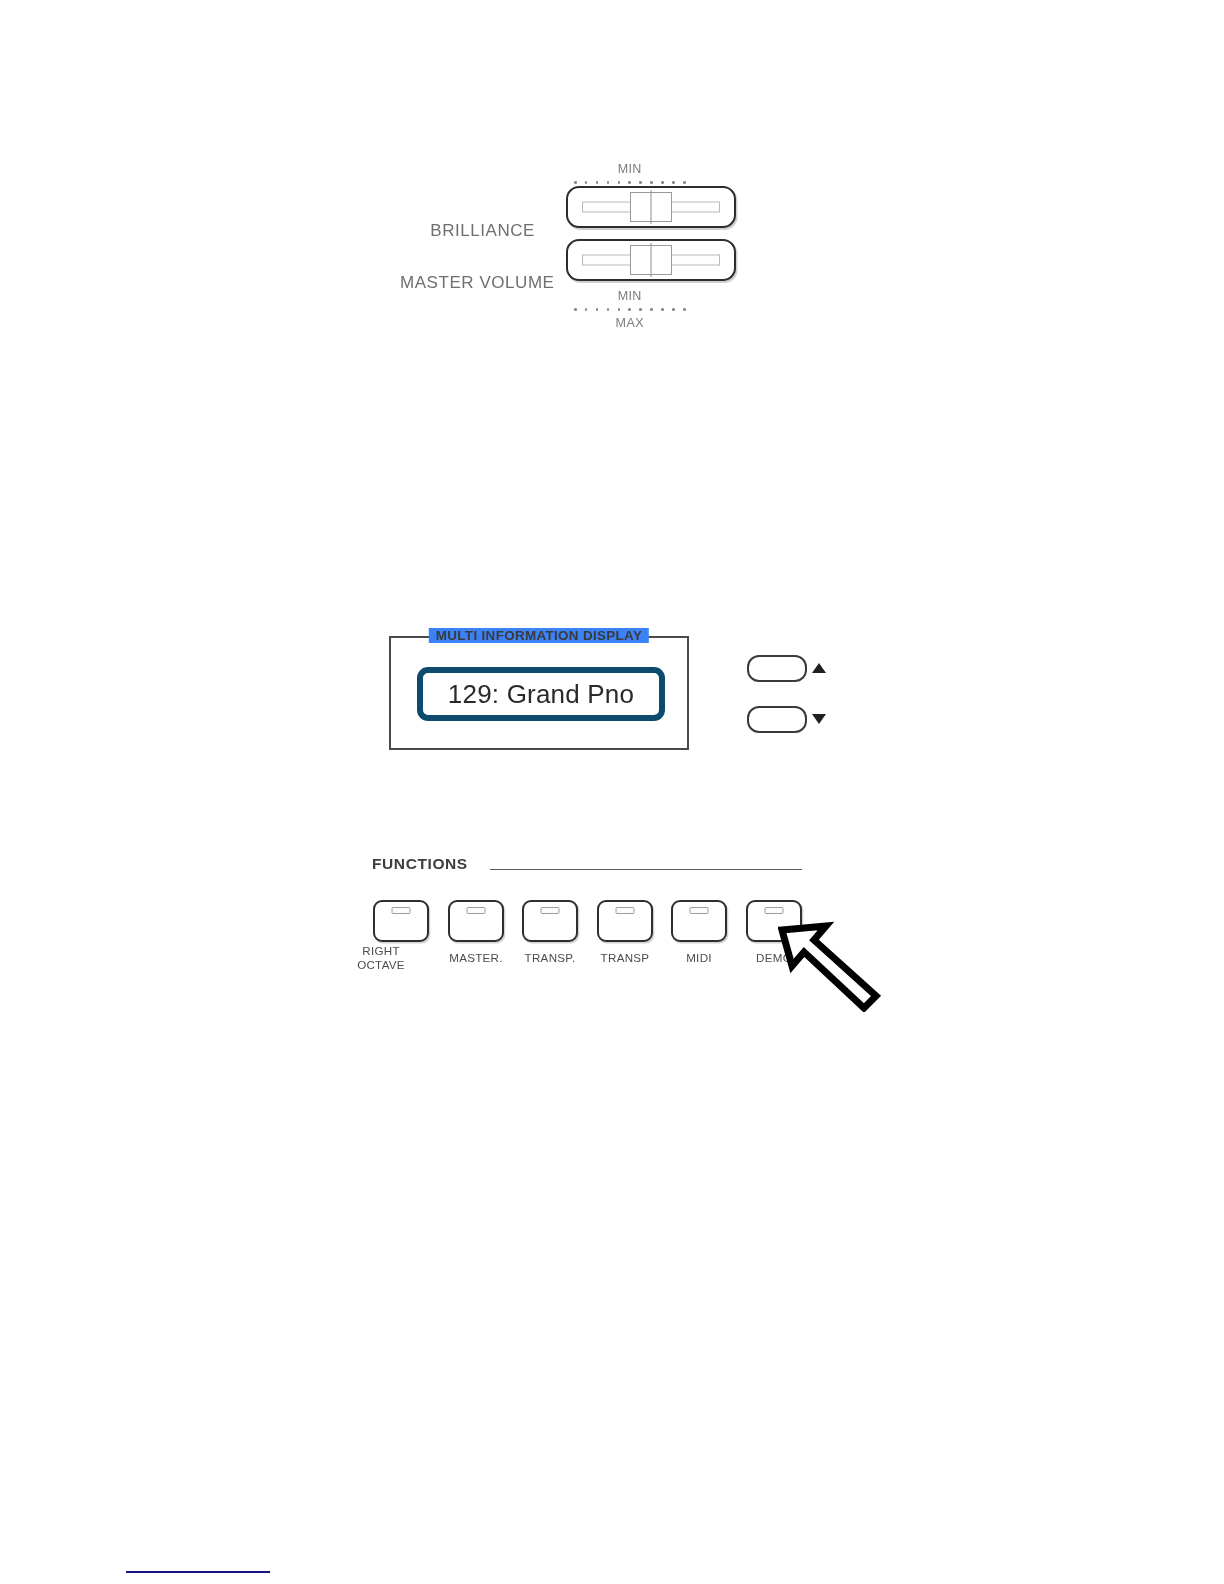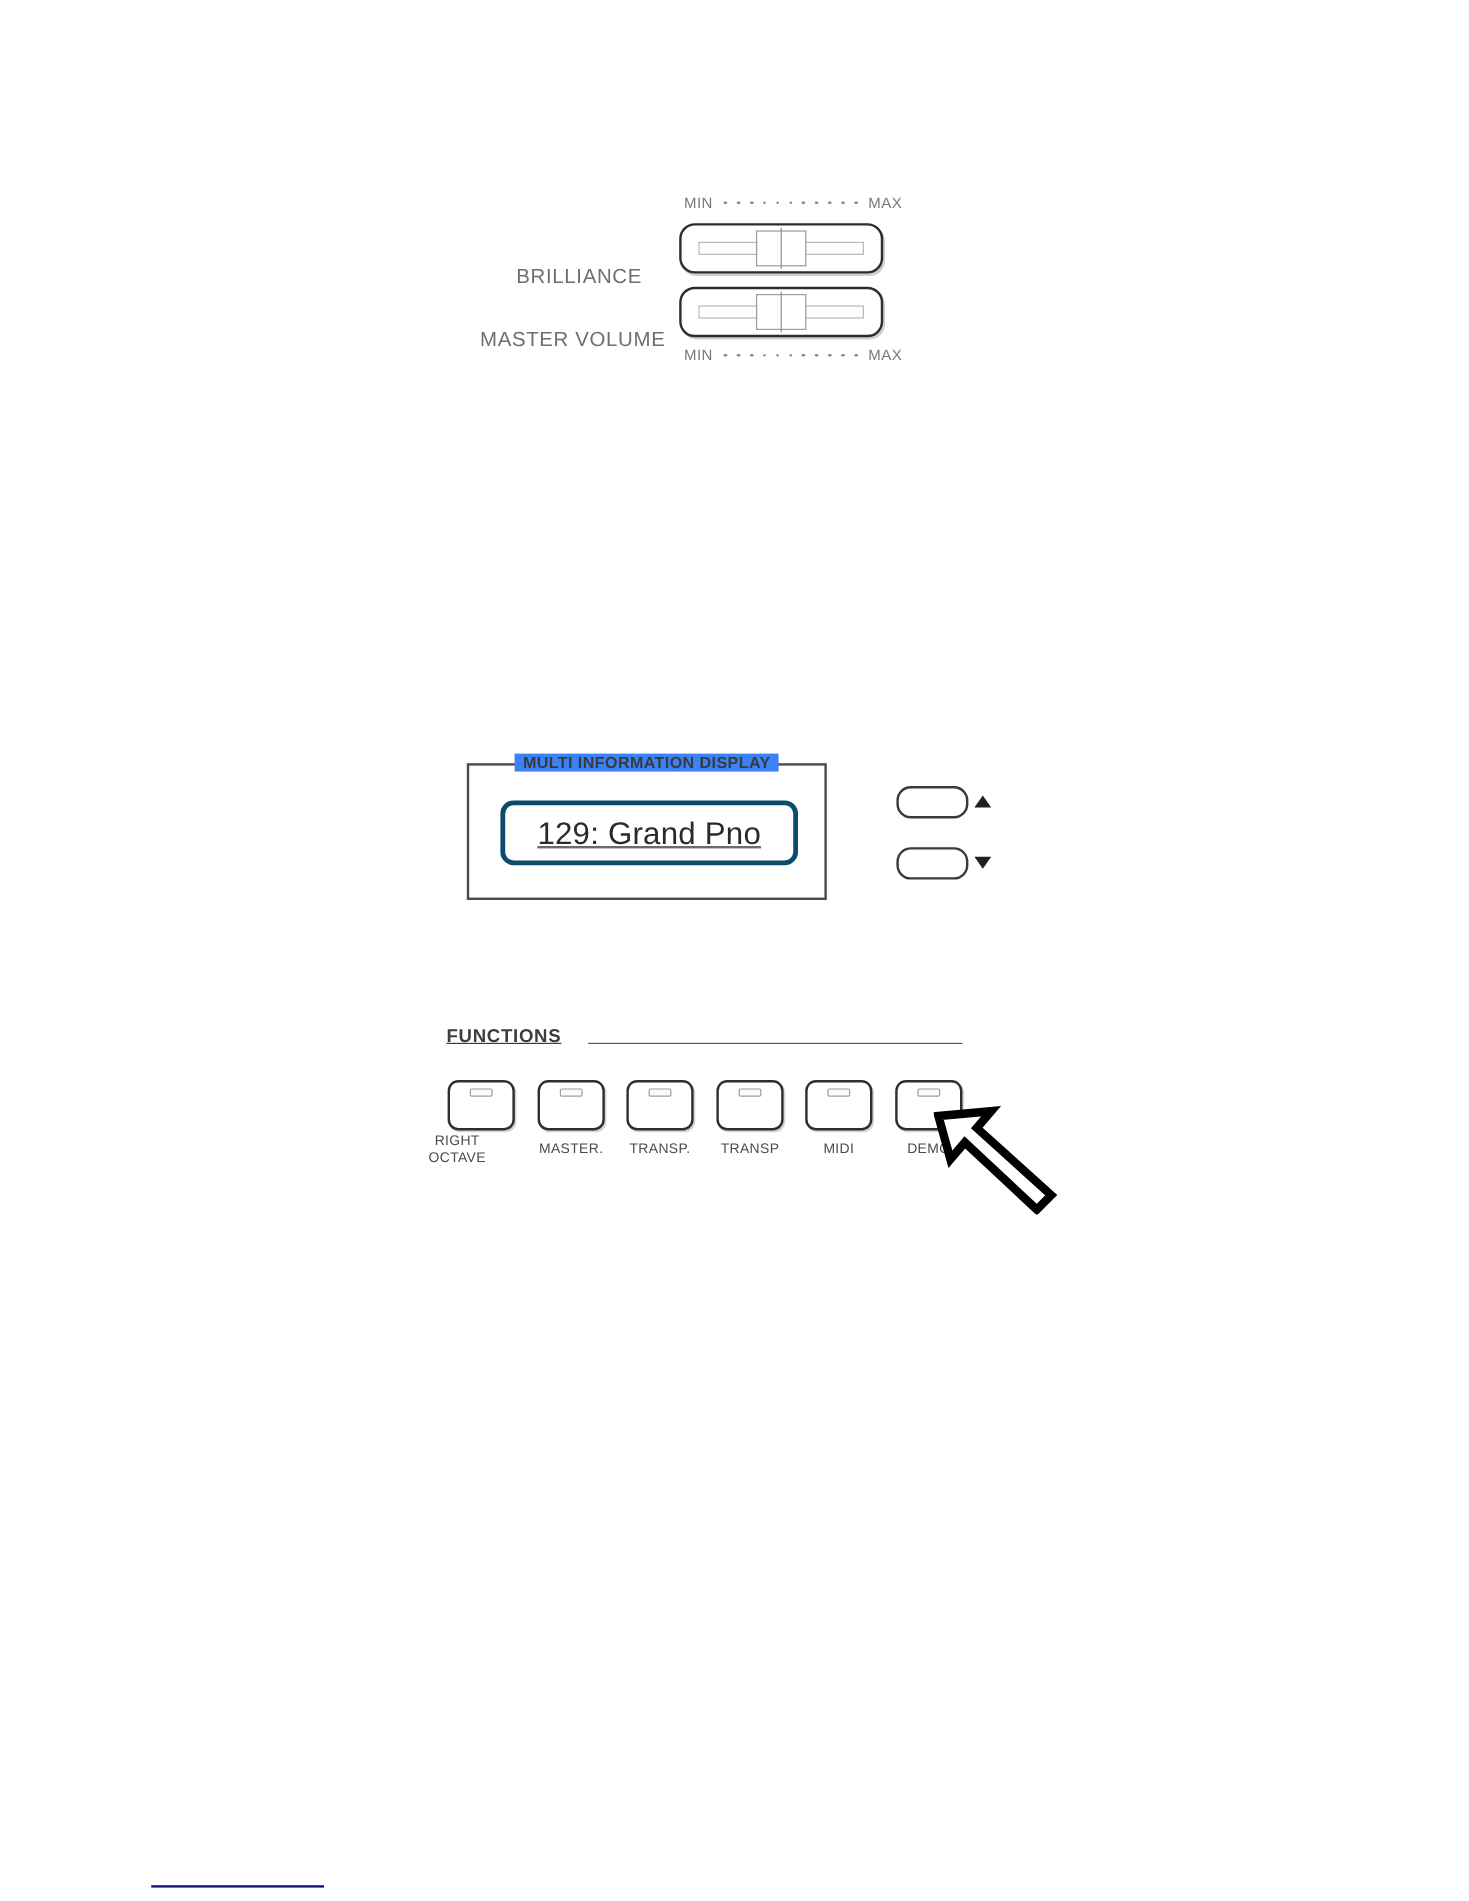--- a/index.html
+++ b/index.html
@@ -32,20 +32,21 @@
 
   .scale-row {
     position: absolute;
     display: flex;
     align-items: center;
     gap: 5px;
     font-size: 12.5px;
     letter-spacing: 0.4px;
     color: #7a7a7a;
     white-space: nowrap;
+    flex-direction: column;
   }
   .scale-row .dots {
     display: flex;
     align-items: center;
     gap: 8.3px;
     padding: 0 4px;
   }
   .scale-row .dots i {
     display: block;
     width: 2.6px;
@@ -121,27 +122,26 @@
     padding: 0 7px;
     font-size: 13.4px;
     font-weight: bold;
     letter-spacing: 0.35px;
     color: #3a3a3a;
     white-space: nowrap;
   }
   .display-lcd {
     position: absolute;
     box-sizing: border-box;
-    border: 4px solid #0c4a6e;
+    border: 6px solid #0c4a6e;
     border-radius: 11px;
     background: #ffffff;
     display: flex;
     align-items: center;
     justify-content: center;
-    text-decoration: underline;
   }
   .display-lcd span {
     font-size: 26px;
     color: #2a2a2a;
     letter-spacing: 0.2px;
     white-space: nowrap;
   }
 
   .nav-btn {
     position: absolute;
@@ -167,21 +167,20 @@
   }
 
   
   .functions-title {
     position: absolute;
     font-size: 15.5px;
     font-weight: bold;
     letter-spacing: 0.6px;
     color: #3d3d3d;
     white-space: nowrap;
-    text-decoration: underline;
   }
   .functions-rule {
     position: absolute;
     height: 0;
     border-top: 1.7px solid #5a5a5a;
   }
 
   .fn-btn {
     position: absolute;
     box-sizing: border-box;

